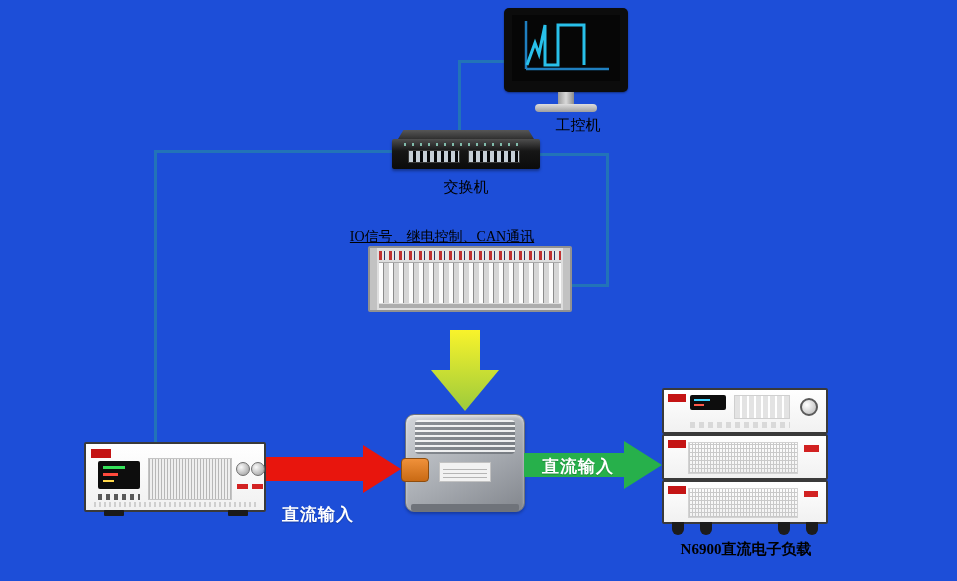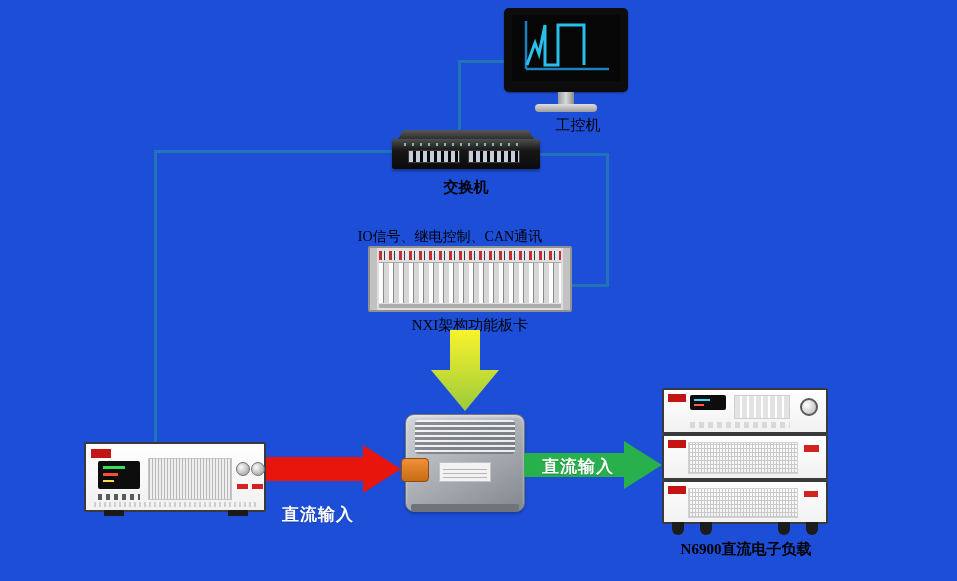--- a/index.html
+++ b/index.html
@@ -105,31 +105,30 @@
   </div>
   <div class="monitor-stand"></div>
   <div class="monitor-base"></div>
   <div class="label" style="left:536px;top:116px;width:84px;">工控机</div>
 
   <div class="switch-top"></div>
   <div class="switch-body"></div>
   <div class="switch-leds"></div>
   <div class="switch-ports" style="left:408px;"></div>
   <div class="switch-ports" style="left:468px;"></div>
-  <div class="label" style="left:414px;top:178px;width:104px;font-weight:bold;">交换机</div>
-
-  <div class="caption" style="left:328px;top:228px;width:244px;">IO信号、继电控制、CAN通讯</div>
+  <div class="label" style="left:414px;top:178px;width:104px;">交换机</div>
+
+  <div class="caption" style="left:320px;top:228px;width:244px;text-decoration:underline;">IO信号、继电控制、CAN通讯</div>
   <div class="nxi">
     <div class="nxi-ear" style="left:0;"></div>
     <div class="nxi-ear" style="right:0;"></div>
     <div class="nxi-strip"></div>
     <div class="nxi-cards"></div>
     <div class="nxi-rail"></div>
   </div>
-  <div class="label" style="left:370px;top:316px;width:200px;">NXI架构功能板卡</div>
 
   <svg class="abs" style="left:422px;top:330px;" width="86" height="82" viewBox="0 0 86 82">
     <defs>
       <linearGradient id="gradDown" x1="0" y1="0" x2="0" y2="1">
         <stop offset="0" stop-color="#f8f32b"></stop>
         <stop offset="1" stop-color="#9cca3c"></stop>
       </linearGradient>
     </defs>
     <polygon points="28,0 58,0 58,40 77,40 43,81 9,40 28,40" fill="url(#gradDown)"></polygon>
   </svg>

